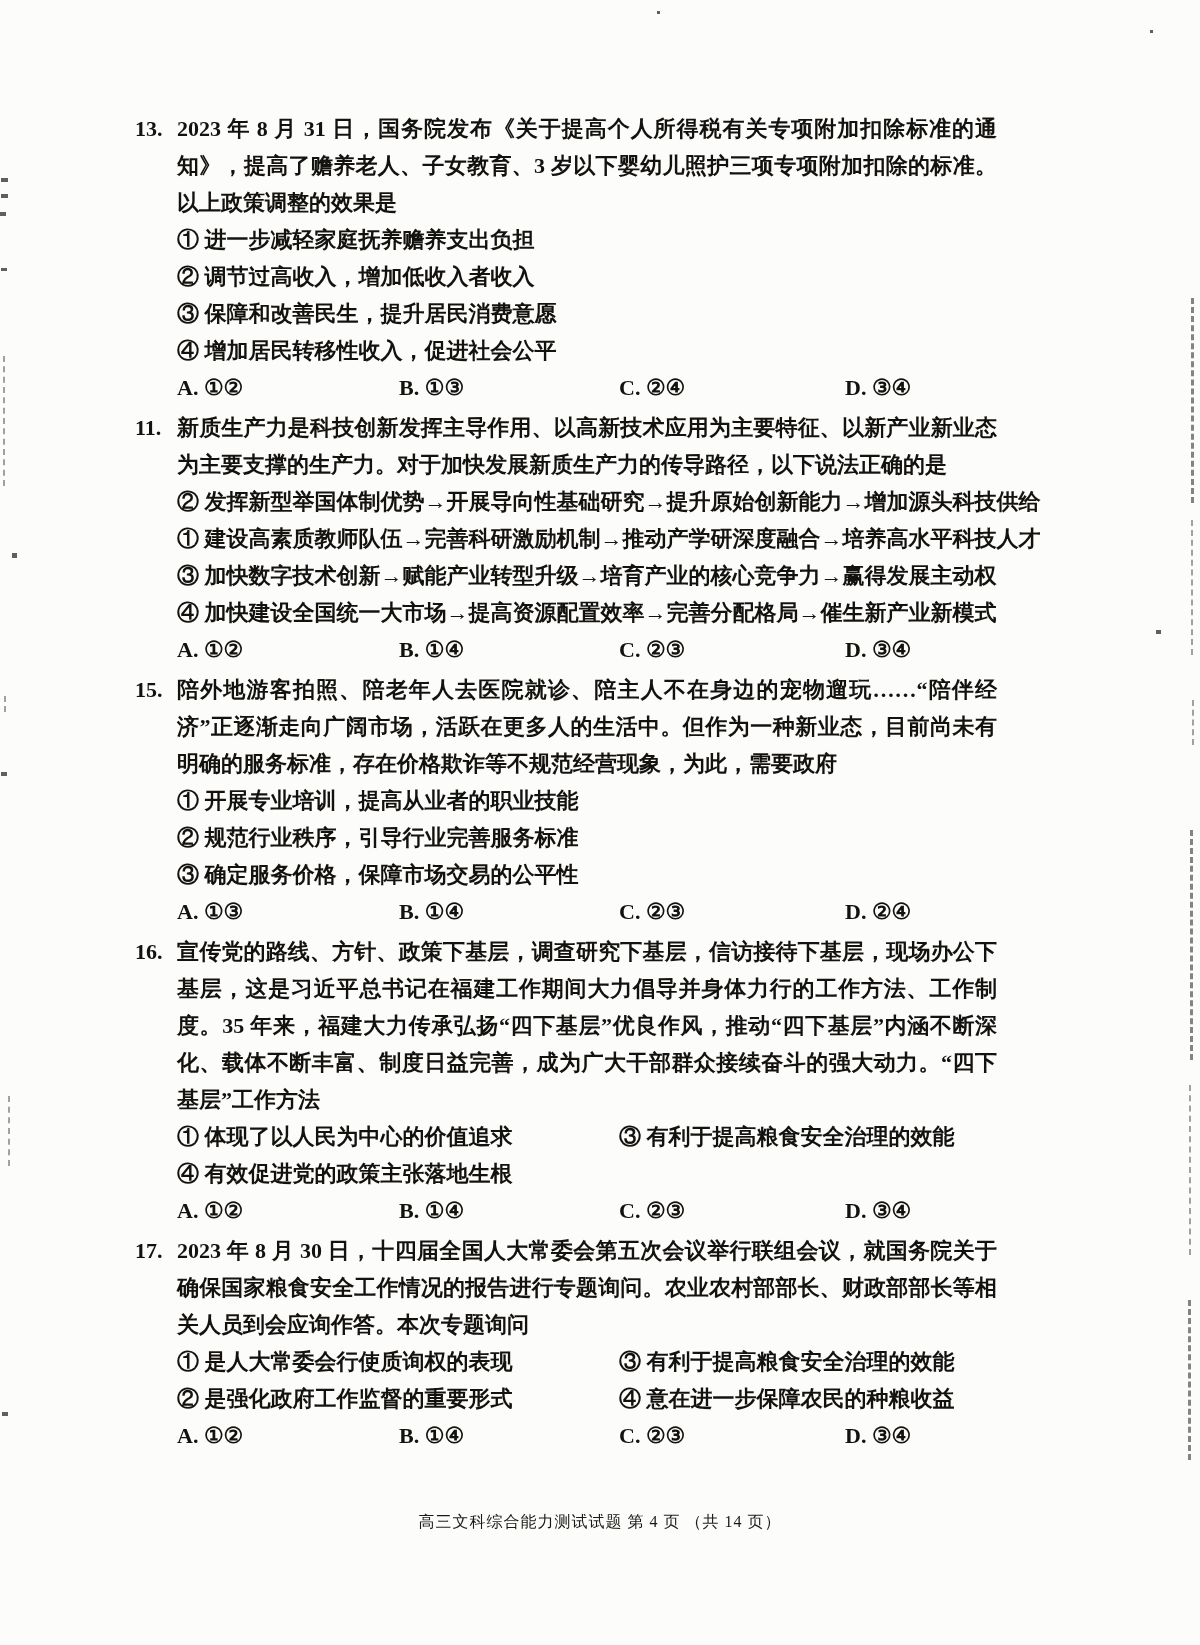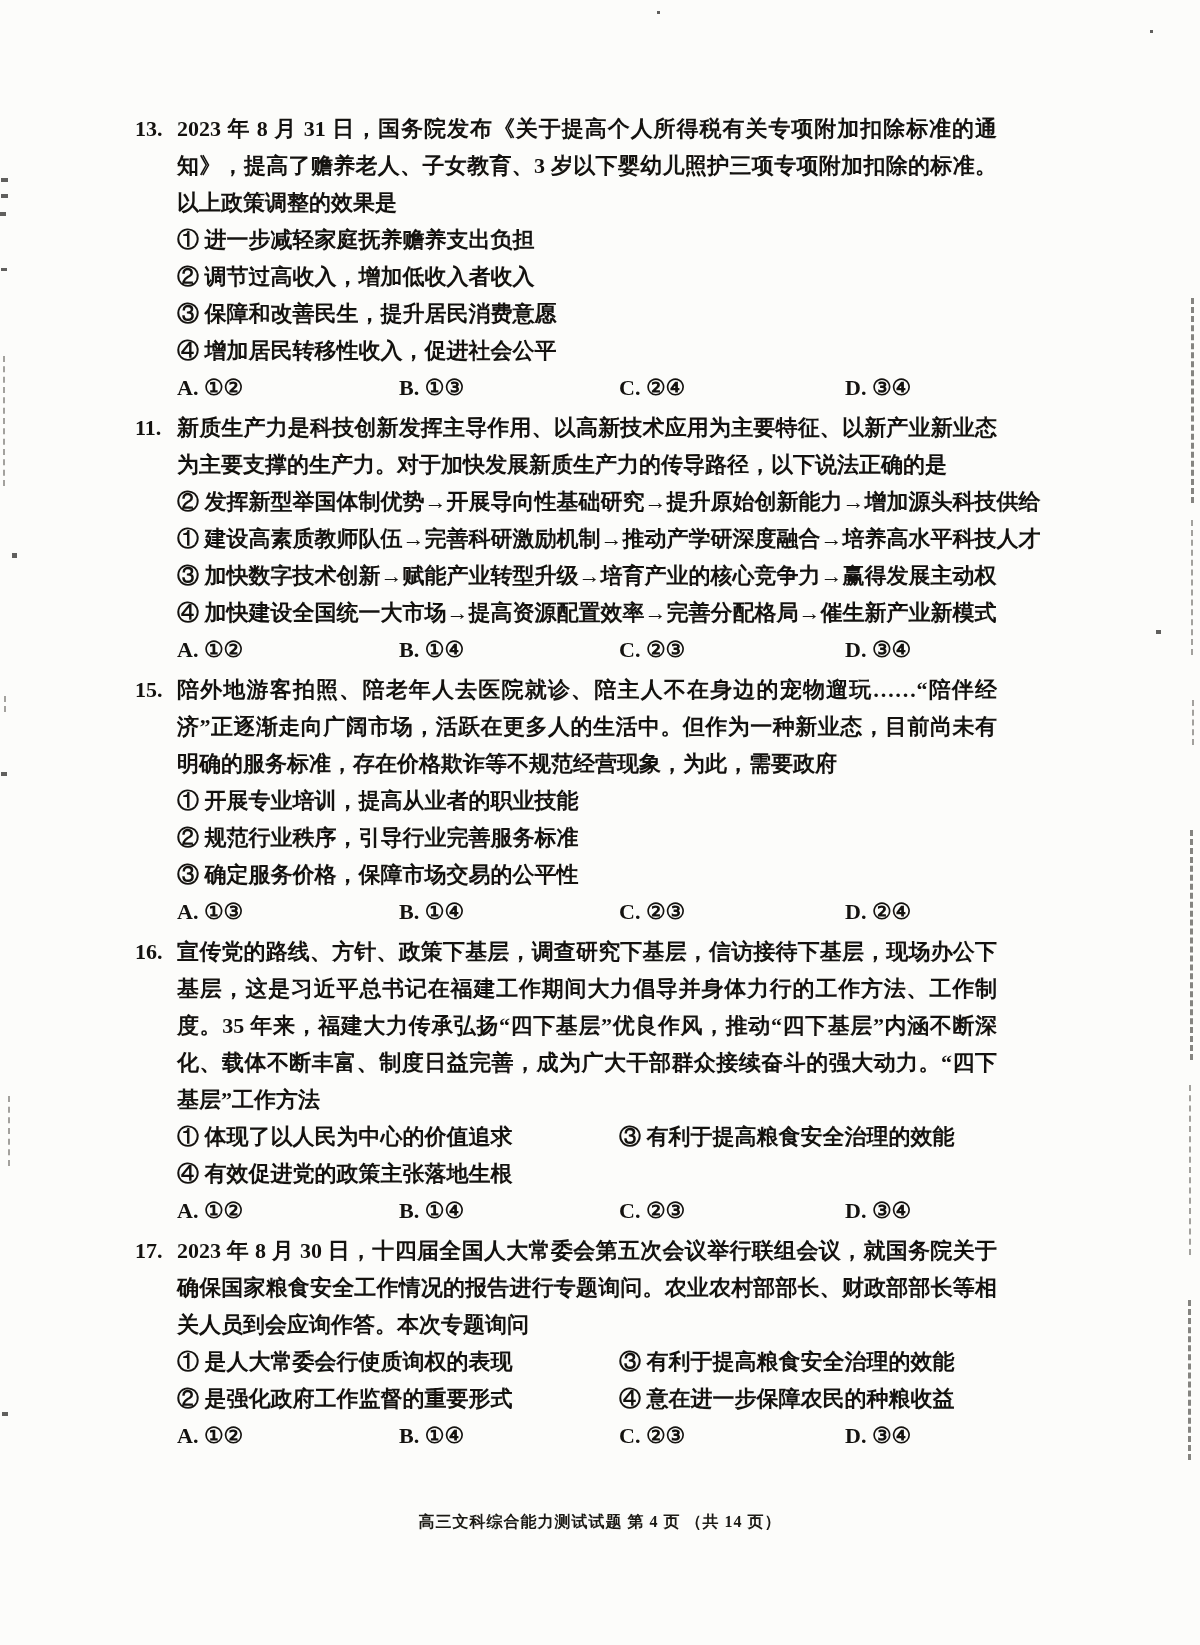--- a/index.html
+++ b/index.html
@@ -31,21 +31,21 @@
   .ans:nth-child(1) { width:222px; }
   .ans:nth-child(2) { width:220px; }
   .ans:nth-child(3) { width:226px; }
   .footer {
     position:absolute;
     top:1512px;
     left:0;
     width:100%;
     text-align:center;
     font-size:16px;
-    font-weight:700;
+    font-weight:400;
     letter-spacing:1px;
     color:#1b1914;
   }
   
   .artifact { position:absolute; pointer-events:none; }
   .dash-v { width:0; border-left:3px dashed rgba(35,32,28,.55); }
   .dash-v.thin { border-left:2px dashed rgba(55,50,45,.45); }
   .speck { background:rgba(30,28,25,.7); }
 </style>
 </head>

